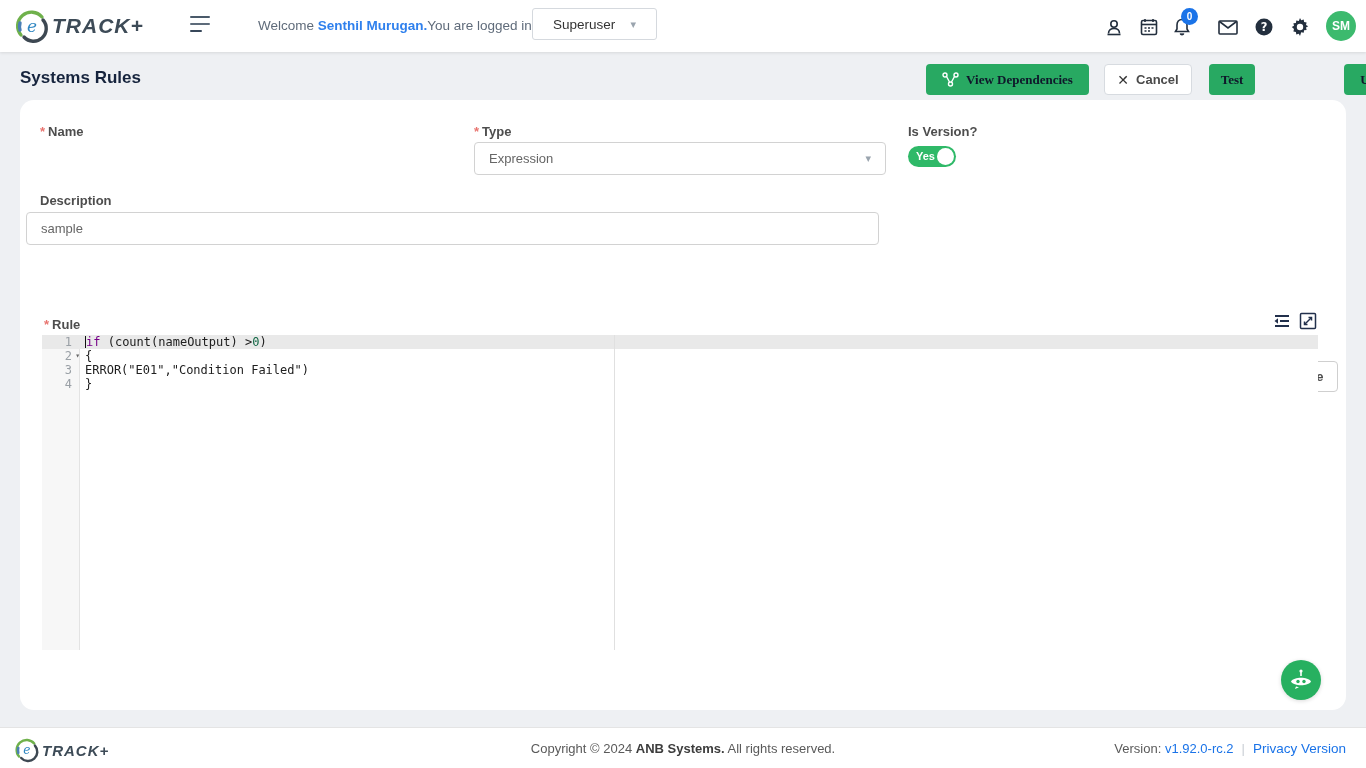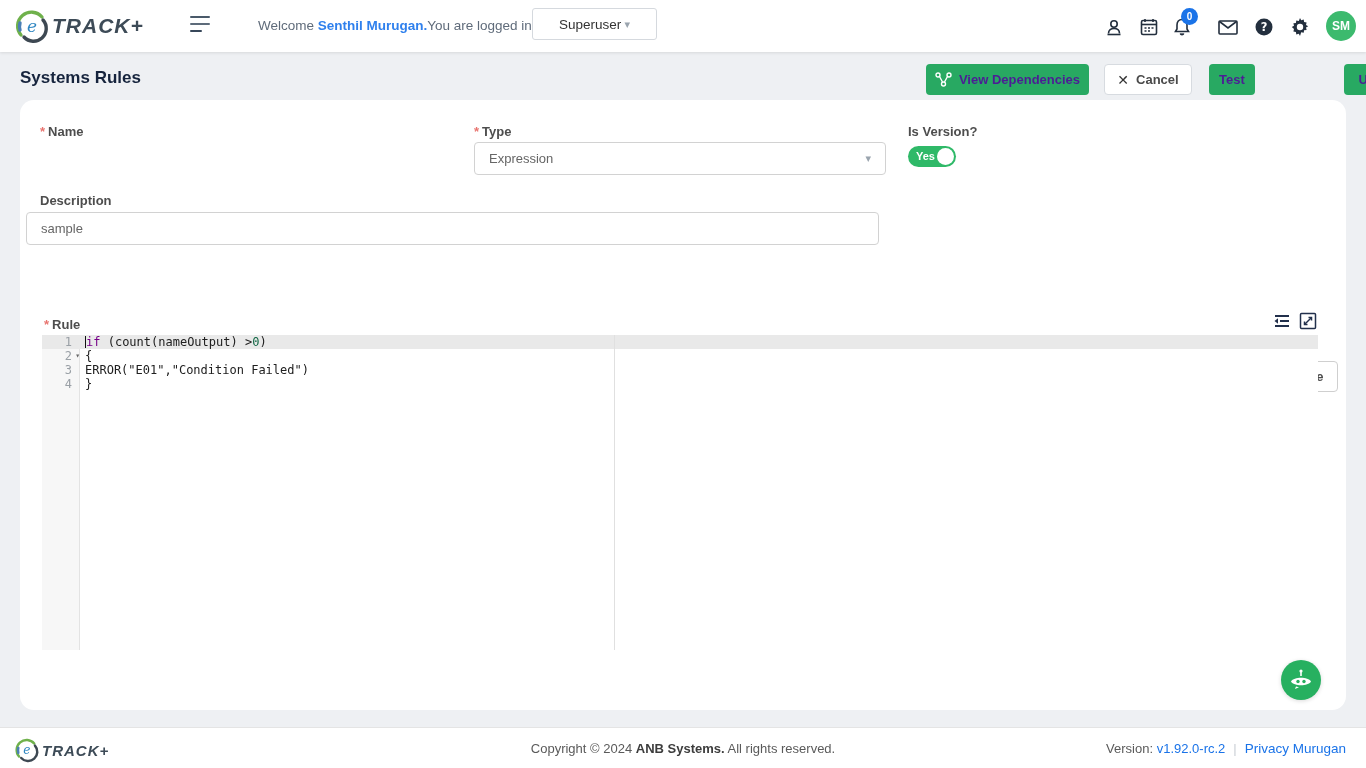--- a/index.html
+++ b/index.html
@@ -13,34 +13,34 @@
   .logo { position:absolute; left:14px; top:8px; display:flex; align-items:center; }
   .logo-text { font-size:21px; font-style:italic; font-weight:600; color:#3d4b57; letter-spacing:1px; margin-left:2px; }
   .hamburger { position:absolute; left:190px; top:16px; width:22px; height:20px; cursor:pointer; }
   .hamburger span { display:block; height:2px; background:#4a5a6a; margin-bottom:5px; border-radius:1px; }
   .hamburger span:nth-child(1){ width:20px; }
   .hamburger span:nth-child(2){ width:20px; background:#5d6b7a; }
   .hamburger span:nth-child(3){ width:12px; background:#37475a; }
   .welcome { position:absolute; left:258px; top:18px; font-size:13.5px; color:#5f6b7a; }
   .welcome .uname { color:#2f80ed; font-weight:bold; }
   .role-select { position:absolute; left:532px; top:8px; width:125px; height:32px; border:1px solid #d5d9de;
-                 border-radius:3px; background:#fff; display:flex; align-items:center; padding:0 26px; cursor:pointer; }
+                 border-radius:3px; background:#fff; display:flex; align-items:center; padding:0 20px; cursor:pointer; }
   .role-select .val { font-size:13.5px; color:#333; flex:1; }
   .chev { color:#9aa4ae; font-size:11px; }
   .hicon { position:absolute; top:16px; width:22px; height:22px; color:#232f3e; cursor:pointer; }
   .badge { position:absolute; left:1181px; top:8px; min-width:17px; height:17px; border-radius:9px; background:#1a73e8;
            color:#fff; font-size:10px; font-weight:bold; display:flex; align-items:center; justify-content:center; z-index:11; }
   .avatar { position:absolute; left:1326px; top:11px; width:30px; height:30px; border-radius:50%; background:#3cba6e;
             color:#fff; font-size:12px; font-weight:bold; display:flex; align-items:center; justify-content:center; cursor:pointer; }
 
   
   .page-title { position:absolute; left:20px; top:68px; font-size:17px; font-weight:bold; color:#16243d; }
   .btn { position:absolute; top:64px; height:31px; border-radius:4px; font-size:13px; font-weight:bold;
          display:flex; align-items:center; justify-content:center; cursor:pointer; border:1px solid transparent; }
-  .btn-green { background:#28a962; color:#4c1d95; }
+  .btn-green { background:#28a962; color:#0f172a;font-family:Liberation Serif, serif; }
   .btn-white { background:#fff; color:#4a4a4a; border:1px solid #d7dbe0; }
   .btn-viewdeps { left:926px; width:163px; gap:7px; }
   .btn-cancel  { left:1104px; width:88px; gap:7px; }
   .btn-test    { left:1209px; width:46px; }
   .btn-update  { left:1344px; width:73px; }
   .xglyph { font-size:14px; font-weight:normal; color:#333; }
 
   
   .card { position:absolute; left:20px; top:100px; width:1326px; height:610px; background:#fff; border-radius:14px; }
 
@@ -271,16 +271,16 @@
     <div class="footer-logo">
       <svg width="26" height="26" viewBox="0 0 36 36">
         <path d="M 7 27 A 12.5 12.5 0 0 1 28 9" fill="none" stroke="#6fb14b" stroke-width="3.4" stroke-linecap="round"></path>
         <path d="M 29 12 A 12.5 12.5 0 0 1 10 29" fill="none" stroke="#3d4852" stroke-width="3.4" stroke-linecap="round"></path>
         <path d="M 6 22 A 12.5 12.5 0 0 1 6 15" fill="none" stroke="#4a7fb5" stroke-width="3.4" stroke-linecap="round"></path>
         <text x="18" y="24" text-anchor="middle" font-size="17" font-style="italic" fill="#2e86c1" font-family="DejaVu Serif, serif">e</text>
       </svg>
       <span class="logo-text">TRACK+</span>
     </div>
     <div class="copyright"><span>Copyright © 2024 </span><b>ANB Systems.</b><span> All rights reserved.</span></div>
-    <div class="version"><span>Version: </span><a>v1.92.0-rc.2</a><span class="vsep">|</span><a class="privacy">Privacy Murugan</a></div>
+    <div class="version"><span>Version: </span><a>v1.92.0-rc.2</a><span class="vsep">|</span><a class="privacy">Privacy Version</a></div>
   </div>
 
 </div>
 
 </body></html>

